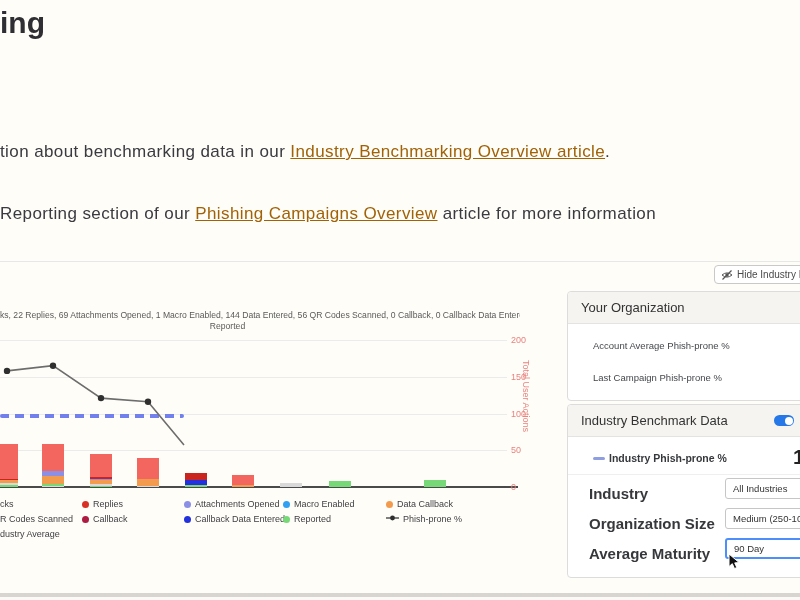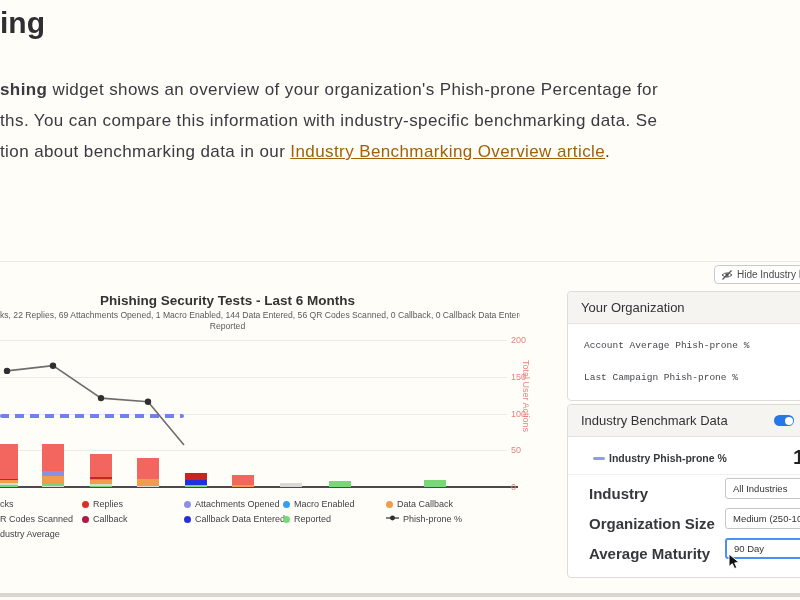--- a/index.html
+++ b/index.html
@@ -19,21 +19,21 @@
            writing-mode:vertical-rl;height:110px;}
   
   .btn-hide{left:714px;top:265px;width:110px;height:19px;background:#fff;border:1px solid #c9c9c9;
             border-radius:4px;display:flex;align-items:center;gap:4px;padding:0 6px;box-sizing:border-box;
             font-size:10px;color:#4a4a4a;white-space:nowrap;overflow:hidden;}
   .card{background:#fff;border:1px solid #dcdcdc;border-radius:4px;box-sizing:border-box;}
   .card-header{height:31px;background:#f5f4f1;border-bottom:1px solid #e3e3e1;border-radius:4px 4px 0 0;
                display:flex;align-items:center;padding:0 13px;font-size:13px;color:#333;}
   .card1{left:567px;top:291px;width:262px;height:110px;}
   .card2{left:567px;top:404px;width:262px;height:174px;}
-  .org-row{position:absolute;left:16px;font-size:9.5px;color:#44474c;font-family:Liberation Mono, monospace;}
+  .org-row{position:absolute;left:25px;font-size:9.5px;color:#44474c;}
   .toggle{position:absolute;right:34px;top:10px;width:20px;height:11px;border-radius:6px;background:#2677e8;}
   .toggle .knob{position:absolute;right:1.5px;top:1.5px;width:8px;height:8px;border-radius:50%;background:#fff;}
   .pp-dash{position:absolute;left:25px;top:52px;width:12px;height:3px;border-radius:2px;background:#8f9ee0;}
   .pp-label{position:absolute;left:41px;top:47px;font-size:10.5px;font-weight:bold;color:#36383c;}
   .pp-value{position:absolute;left:225px;top:40px;font-size:21px;font-weight:bold;color:#222;}
   .pp-divider{position:absolute;left:0;top:69px;width:260px;height:1px;background:#efefed;}
   .fld-label{position:absolute;left:21px;font-size:15px;font-weight:bold;color:#36383c;}
   .fld-box{position:absolute;left:157px;width:92px;height:21px;box-sizing:border-box;border:1px solid #c6c6c6;
            border-radius:3px;background:#fff;font-size:9.5px;color:#333;display:flex;align-items:center;
            padding-left:7px;white-space:nowrap;overflow:hidden;}
@@ -41,28 +41,26 @@
   .bottom-bar{left:0;top:593px;width:800px;height:4px;background:#d8d5d0;}
   .below-bar{left:0;top:597px;width:800px;height:3px;background:#fbfaf6;}
 </style>
 </head>
 <body>
 
 <div class="stage">
 
   <div class="abs page-title nowrap">ing</div>
 
-  <div class="abs para nowrap" style="top:80px;"><strong>shing</strong><span> widget shows an overview of your organization's Phish-prone Percentage for</span></div>
-  <div class="abs para nowrap" style="top:111px;">ths. You can compare this information with industry-specific benchmarking data. Se</div>
   <div class="abs para nowrap" style="top:142px;"><span>tion about benchmarking data in our </span><a href="#">Industry Benchmarking Overview article</a><span>.</span></div>
 
+  <div class="abs para nowrap" style="top:204px;"><span>Reporting section of our </span><a href="#">Phishing Campaigns Overview</a><span> article for more information</span></div>
 
   <div class="abs hrline"></div>
 
-  <div class="abs chart-title nowrap">Phishing Security Tests - Last 6 Months</div>
   <div class="abs chart-sub1 nowrap">ks, 22 Replies, 69 Attachments Opened, 1 Macro Enabled, 144 Data Entered, 56 QR Codes Scanned, 0 Callback, 0 Callback Data Entered, 78</div>
   <div class="abs chart-sub2 nowrap">Reported</div>
   <div class="abs y2label">Total User Actions</div>
 
   <div class="abs" id="chart-layer" style="left:0;top:0;width:800px;height:492px;">
       <div style="position: absolute; left: 0px; top: 340px; width: 507px; height: 1px; background: rgb(235, 235, 235);"></div>
       <div style="position: absolute; left: 511px; top: 335px; font: 9px &quot;Liberation Sans&quot;, sans-serif; color: rgb(232, 131, 127);">200</div>
       <div style="position: absolute; left: 0px; top: 376.75px; width: 507px; height: 1px; background: rgb(235, 235, 235);"></div>
       <div style="position: absolute; left: 511px; top: 371.75px; font: 9px &quot;Liberation Sans&quot;, sans-serif; color: rgb(232, 131, 127);">150</div>
       <div style="position: absolute; left: 0px; top: 413.5px; width: 507px; height: 1px; background: rgb(235, 235, 235);"></div>

